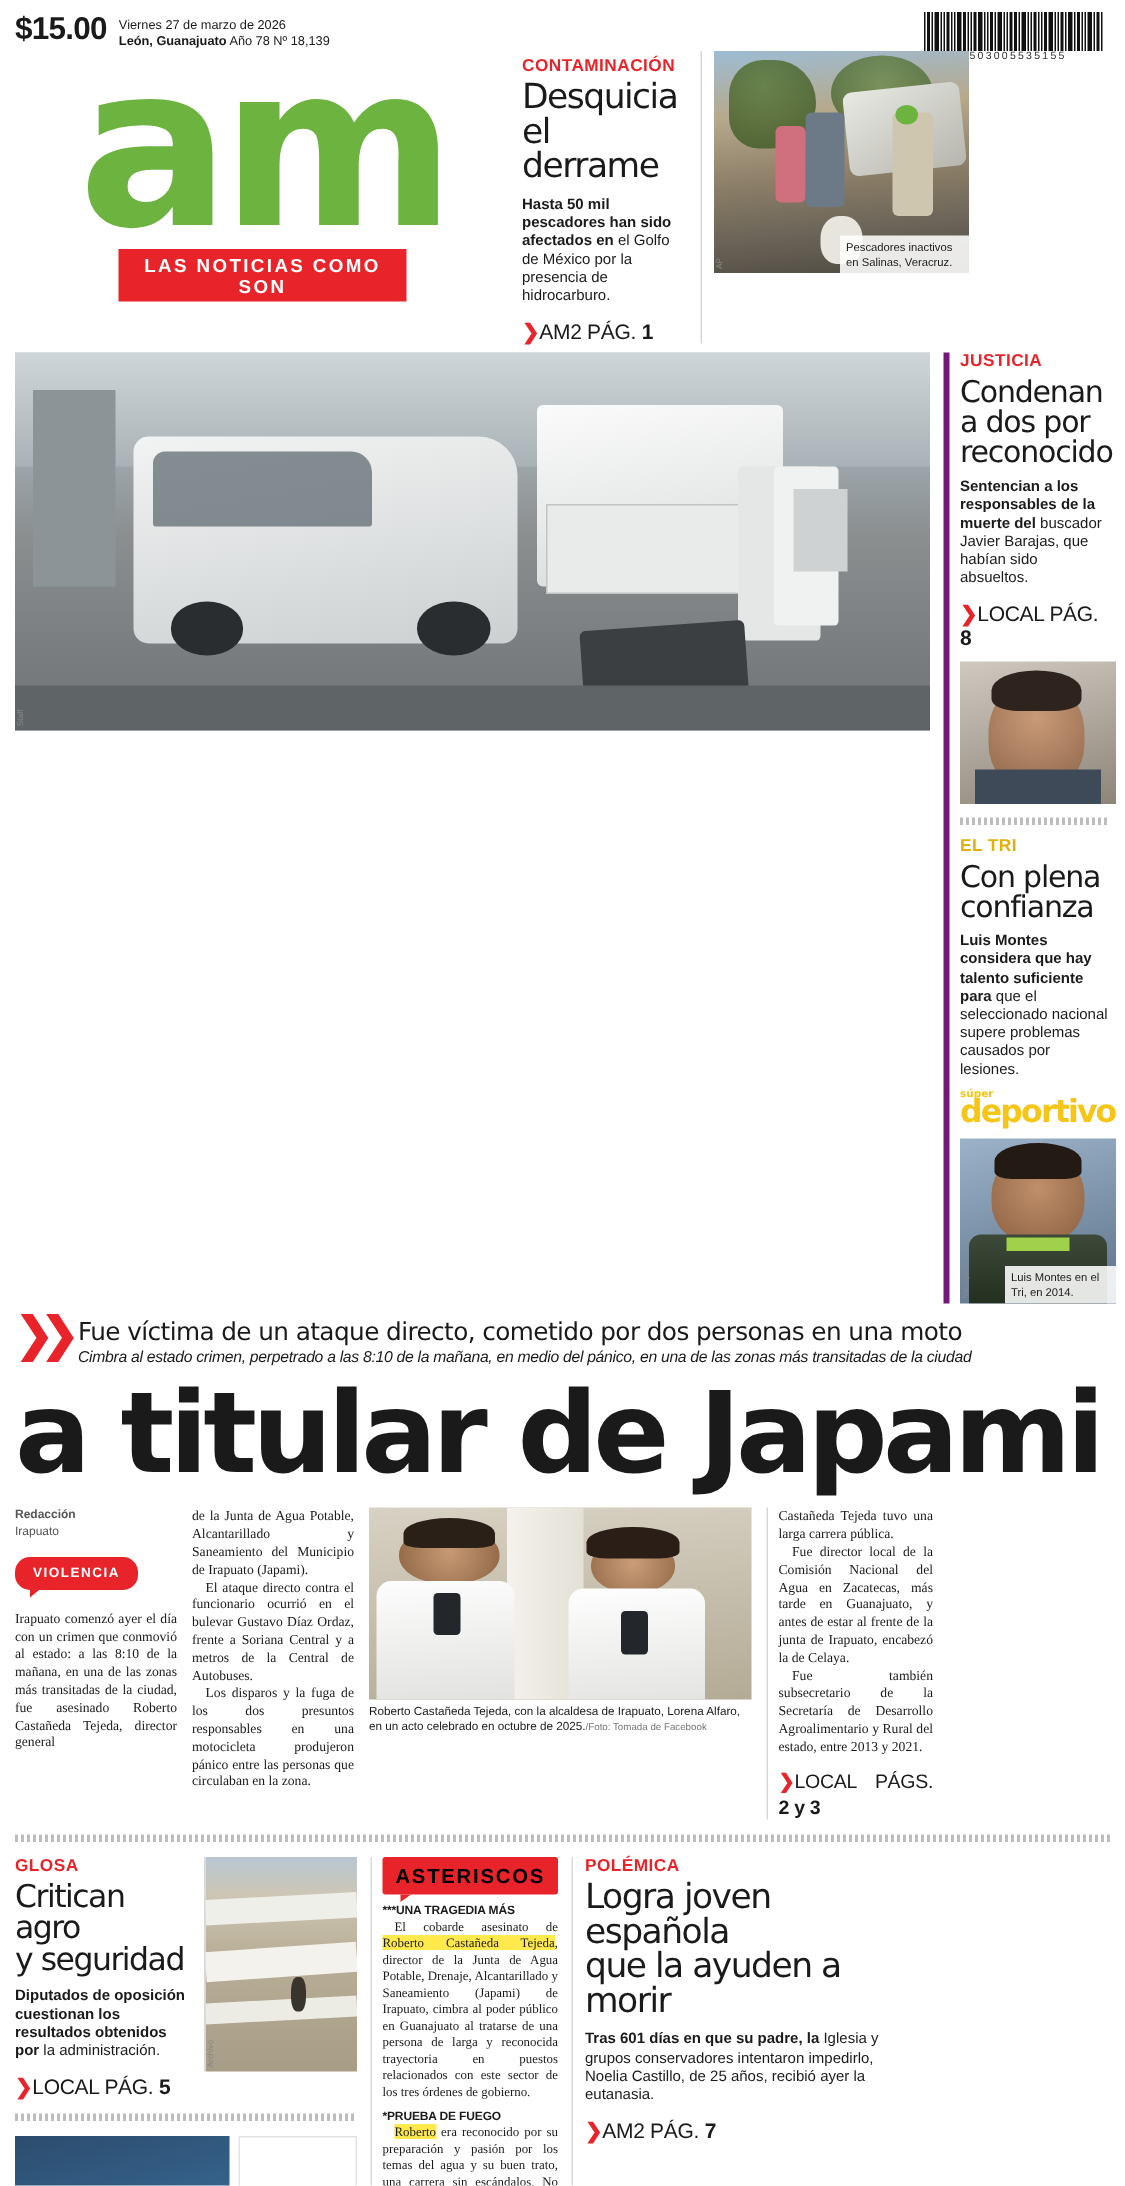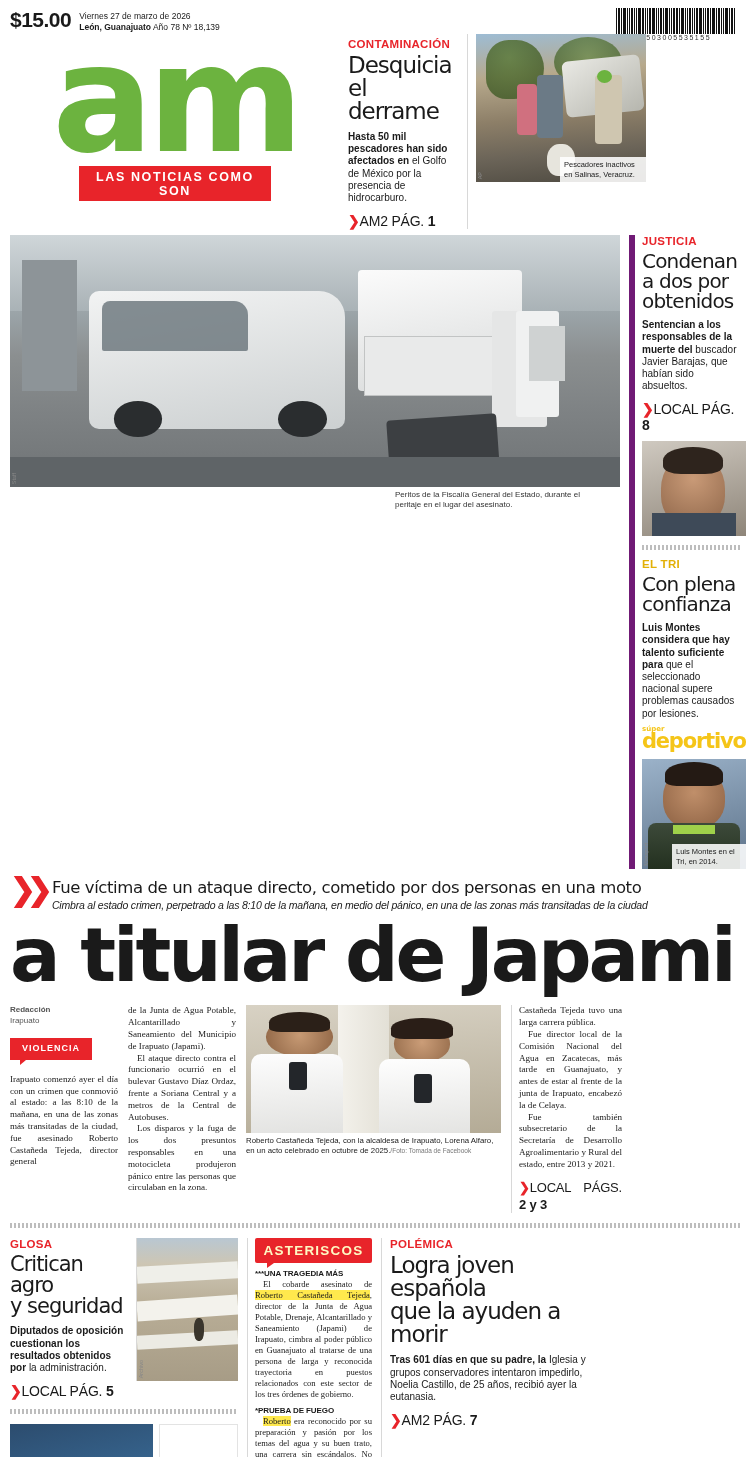--- a/index.html
+++ b/index.html
@@ -58,21 +58,21 @@
   .contam-photo { width: 170px; height: 148px; position: relative; overflow: hidden; }
   .cap-on { position: absolute; right: 0; bottom: 0; background: rgba(255,255,255,.88); font-size: 7.5px; line-height: 1.25; padding: 3px 4px; width: 86px; }
   .sidecredit { position: absolute; left: 1px; bottom: 3px; font-size: 5.5px; color: #888; writing-mode: vertical-rl; transform: rotate(180deg); }
 
   
   .lead-row { display: flex; gap: 9px; margin-top: 6px; }
   .lead-photo { width: 610px; height: 252px; position: relative; overflow: hidden; }
   .lead-cap { font-size: 8px; line-height: 1.25; color: #333; padding: 3px 0 0 0; width: 210px; margin-left: 385px; }
 
   
-  .rail { width: 111px; border-left: 6px solid #701a75; padding-left: 7px; }
+  .rail { width: 111px; border-left: 4px solid #701a75; padding-left: 7px; }
   .rail .hl-sm { font-size: 20px; letter-spacing: -0.8px; }
   .dots { height: 5px; background-image: repeating-linear-gradient(to right,#bdbdbd 0 2px,transparent 2px 4px); margin: 9px 0 8px; }
   .rail-photo { width: 104px; height: 95px; position: relative; overflow: hidden; margin-top: 8px; }
   .deportivo { font-size: 21px; font-weight: bold; color: #f5c518; letter-spacing: -1.2px; font-family:"DejaVu Sans",sans-serif; line-height: .9; margin-top: 6px;}
   .deportivo small { display:block; font-size: 7px; color:#f5c518; letter-spacing:0; }
 
   
   .subhead-wrap { display: flex; gap: 8px; margin-top: 10px; }
   .chev { color: #e8242a; font-size: 31px; font-weight: bold; line-height: .72; letter-spacing: -9px; }
   .subhead { font-size: 16.5px; line-height: 1.05; font-family: "DejaVu Sans", sans-serif; letter-spacing: -0.4px; }
@@ -88,21 +88,21 @@
   .col { font-size: 9.1px; line-height: 1.3; font-family: "Liberation Serif", serif; text-align: justify; }
   .c1 { width: 108px; }
   .c2 { width: 108px; }
   .c3 { width: 255px; }
   .c4 { width: 111px; border-left: 1px solid #d8d8d8; padding-left: 7px; }
   .byline { font-size: 8px; font-weight: bold; font-family: "Liberation Sans",sans-serif; }
   .byline span { display:block; font-weight: normal; color: #555; }
   .tag-red {
     background:#e8242a; color:#fff; font-weight:bold; font-size:9px;
     letter-spacing:1px; padding:5px 12px; display:inline-block;
-    margin:12px 0 14px; position: relative; border-radius: 0;
+    margin:12px 0 14px; position: relative; border-radius: 10px;
     font-family: "Liberation Sans", sans-serif;
   }
   .tag-red::after { content:""; position:absolute; left:10px; bottom:-5px; border-left:6px solid #e8242a; border-bottom:5px solid transparent; }
   .col p { text-indent: 9px; }
   .col p.noind { text-indent: 0; }
   .mid-photo { width: 255px; height: 128px; position: relative; overflow: hidden; }
   .mid-cap { font-size: 7.8px; line-height: 1.3; margin-top: 3px; font-family:"Liberation Sans",sans-serif; }
   .mid-cap em { font-style: normal; color: #777; font-size: 6.5px; }
 
   .hr-dots { height: 5px; background-image: repeating-linear-gradient(to right,#bdbdbd 0 2px,transparent 2px 4px); margin: 10px 0; }
@@ -110,21 +110,21 @@
   
   .lower { display: flex; gap: 9px; margin-top: 2px; }
   .low-a { width: 228px; }
   .low-b { width: 125px; border-left:1px solid #d8d8d8; padding-left: 7px;}
   .low-c { width: 229px; border-left:1px solid #d8d8d8; padding-left: 8px;}
   .glosa-row { display:flex; gap:8px; }
   .glosa-txt { width: 118px; }
   .glosa-photo { width: 102px; height: 143px; position: relative; overflow:hidden; border-left:1px solid #d8d8d8;}
 
   .aster-tag {
-    background:#e8242a; color:#fef9c3; font-weight:bold; font-size:13.5px;
+    background:#e8242a; color:#000000; font-weight:bold; font-size:13.5px;
     letter-spacing:1.2px; padding:5px 8px; display:block; text-align:center;
     border-radius:2px; position:relative; margin-bottom: 0;
     font-family:"Liberation Sans",sans-serif;
   }
   .aster-tag::after { content:""; position:absolute; left:12px; bottom:-5px; border-left:7px solid #e8242a; border-bottom:5px solid transparent; }
   .aster-h { font-size: 8px; font-weight: bold; font-family:"Liberation Sans",sans-serif; letter-spacing:-0.1px; margin: 6px 0 1px;}
   .aster-b { font-size: 8.6px; line-height: 1.28; font-family:"Liberation Serif",serif; text-align: justify; text-indent: 8px;}
   .hly { background:#ffe94d; }
 
   
@@ -247,30 +247,29 @@
         <div style="position:absolute;left:44%;top:66%;width:8%;height:14%;background:#2a2d2f;border-radius:50%;"></div>
         <div style="position:absolute;left:57%;top:14%;width:27%;height:48%;background:linear-gradient(170deg,#fbfbfb,#d8dada);border-radius:4px;"></div>
         <div style="position:absolute;left:58%;top:40%;width:25%;height:24%;background:#e9eaea;border:1px solid #c2c4c4;"></div>
         <div style="position:absolute;left:79%;top:30%;width:9%;height:46%;background:#e5e6e6;border-radius:3px;"></div>
         <div style="position:absolute;left:83%;top:30%;width:7%;height:42%;background:#f0f1f1;border-radius:3px;"></div>
         <div style="position:absolute;left:85%;top:36%;width:6%;height:22%;background:#cfd2d2;"></div>
         <div style="position:absolute;left:62%;top:72%;width:18%;height:22%;background:#3c3f42;border-radius:4px;transform:rotate(-4deg);"></div>
         <div style="position:absolute;left:0;top:88%;width:100%;height:12%;background:#5f6467;"></div>
         <div class="sidecredit">Staff</div>
       </div>
-      <div class="lead-cap">Peritos de la Fiscalía General del Estado, durante el peritaje en el lugar del asesinato.</div>
     </div>
 
     <div class="rail">
       <div>
         <div class="kicker-red">JUSTICIA</div>
         <div class="hl-sm">
           <span>Condenan</span><br>
           <span>a dos por</span><br>
-          <span>obtenidos</span>
+          <span>reconocido</span>
         </div>
         <div class="deck">
           <b>Sentencian a los responsables de la muerte del</b><span> buscador Javier Barajas, que habían sido absueltos.</span>
         </div>
         <div class="pageref">
           <span class="arw">❯</span><span>LOCAL PÁG.</span> <b>8</b>
         </div>
         <div class="rail-photo ph" style="background:linear-gradient(165deg,#cfc9c0,#8e8579);">
           <div style="position:absolute;left:18%;top:12%;width:62%;height:78%;background:radial-gradient(circle at 50% 35%,#c99a77,#8c6448);border-radius:48% 48% 42% 42%;"></div>
           <div style="position:absolute;left:20%;top:6%;width:58%;height:28%;background:#2e241d;border-radius:50% 50% 30% 30%;"></div>

